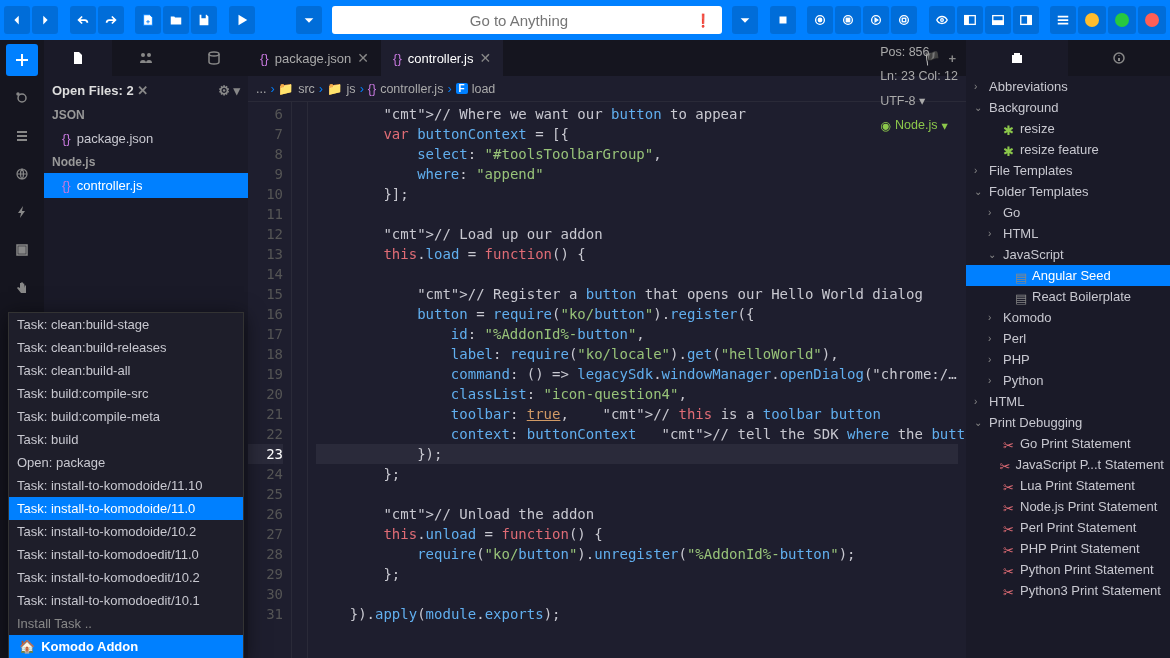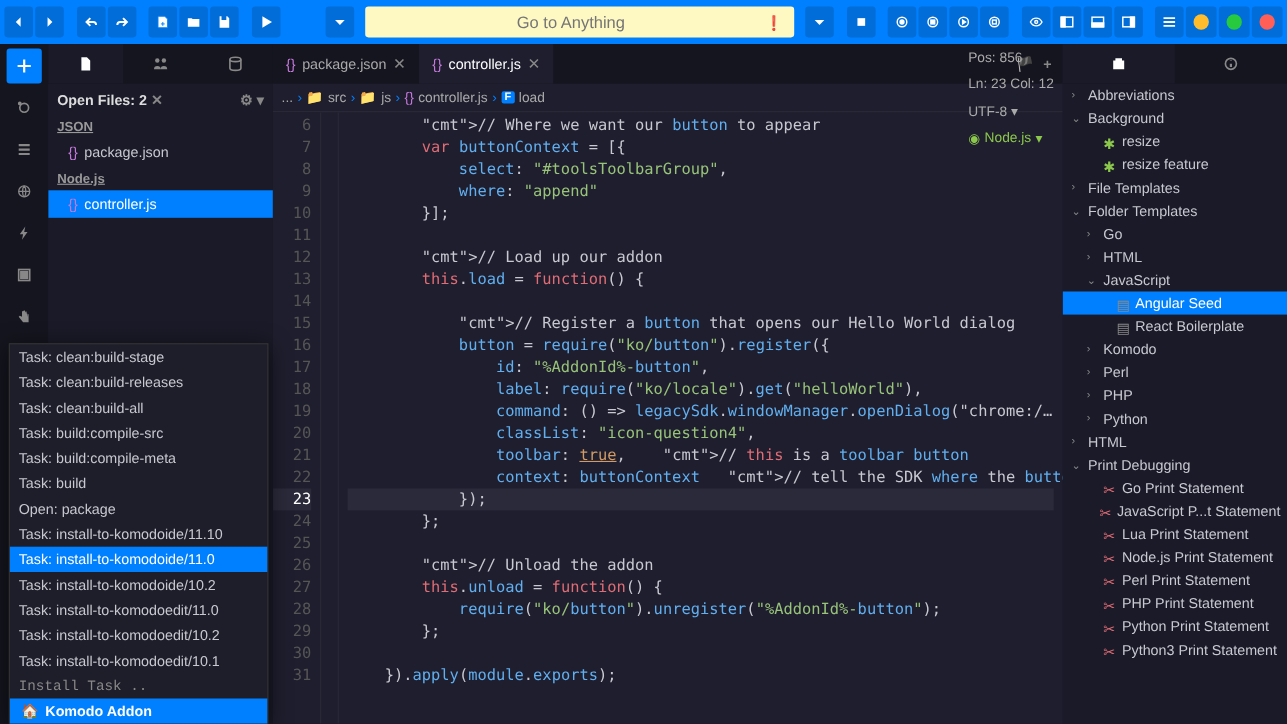--- a/index.html
+++ b/index.html
@@ -3,21 +3,21 @@
 <meta charset="utf-8">
 <style>
 * { margin: 0; padding: 0; box-sizing: border-box; }
 body { width: 1170px; height: 658px; background: #1e1e2e; font-family: "Segoe UI", Arial, sans-serif; font-size: 13px; color: #c8c8d0; overflow: hidden; position: relative; }
 
 
 .top-toolbar { height: 40px; background: #0080ff; display: flex; align-items: center; padding: 0 4px; gap: 2px; }
 .tb-btn { width: 28px; height: 28px; display: flex; align-items: center; justify-content: center; color: #fff; background: rgba(0,0,0,0.15); border-radius: 3px; cursor: pointer; }
 .tb-btn svg { width: 14px; height: 14px; }
 .tb-sep { width: 8px; }
-.tb-search { flex: 0 0 390px; height: 28px; margin: 0 8px; background: #fef9c3; border-radius: 3px; display: flex; align-items: center; padding: 0 10px; }
+.tb-search { flex: 0 0 390px; height: 28px; margin: 0 8px; background: #ffffff; border-radius: 3px; display: flex; align-items: center; padding: 0 10px; }
 .tb-search input { flex: 1; border: none; outline: none; font-size: 15px; color: #888; text-align: center; background: transparent; }
 .tb-search .warn { color: #000; }
 .tb-right { margin-left: auto; display: flex; gap: 2px; }
 .circle-btn { width: 14px; height: 14px; border-radius: 50%; }
 
 
 .main { display: flex; height: 618px; }
 
 
 .icon-strip { width: 44px; background: #15151f; display: flex; flex-direction: column; align-items: center; padding-top: 4px; gap: 6px; }
@@ -26,29 +26,29 @@
 .strip-btn svg { width: 16px; height: 16px; }
 
 
 .left-panel { width: 204px; background: #1a1a28; display: flex; flex-direction: column; position: relative; }
 .panel-tabs { height: 36px; background: #15151f; display: flex; align-items: center; }
 .panel-tab { flex: 1; height: 100%; display: flex; align-items: center; justify-content: center; color: #888; cursor: pointer; }
 .panel-tab.active { background: #1a1a28; color: #fff; }
 .panel-tab svg { width: 16px; height: 16px; }
 .panel-header { height: 28px; display: flex; align-items: center; padding: 0 8px; justify-content: space-between; font-weight: 600; font-size: 13px; color: #ddd; }
 .panel-header .close { color: #888; cursor: pointer; }
-.file-group-label { padding: 4px 8px; color: #999; font-size: 12px; font-weight: 600; text-decoration: underline; }
+.file-group-label { padding: 4px 8px; color: #999; font-size: 12px; font-weight: 600; }
 .file-item { padding: 5px 10px 5px 18px; display: flex; align-items: center; gap: 6px; cursor: pointer; font-size: 13px; }
 .file-item.active { background: #0080ff; color: #fff; }
 
 
 .task-popup { position: absolute; left: 8px; top: 312px; width: 236px; background: #1e1e2a; border: 1px solid #333; box-shadow: 0 4px 20px rgba(0,0,0,0.6); z-index: 100; font-size: 13px; }
 .task-item { padding: 4px 8px; cursor: pointer; white-space: nowrap; overflow: hidden; text-overflow: ellipsis; }
 .task-item.active { background: #0080ff; color: #fff; }
-.task-input { padding: 4px 8px; color: #888; font-family: Liberation Mono, monospace; }
+.task-input { padding: 4px 8px; color: #888; }
 .task-footer { background: #0080ff; padding: 4px 10px; display: flex; align-items: center; gap: 6px; font-weight: 600; color: #fff; }
 
 
 .editor-area { flex: 1; display: flex; flex-direction: column; background: #1e1e2e; min-width: 0; }
 .editor-tabs { height: 36px; background: #15151f; display: flex; align-items: center; }
 .editor-tab { height: 100%; padding: 0 12px; display: flex; align-items: center; gap: 6px; cursor: pointer; color: #aaa; font-size: 13px; }
 .editor-tab.active { background: #1e1e2e; color: #fff; }
 .editor-tab .x { color: #888; font-size: 14px; }
 .editor-tabs-right { margin-left: auto; display: flex; gap: 8px; padding-right: 10px; }
 

